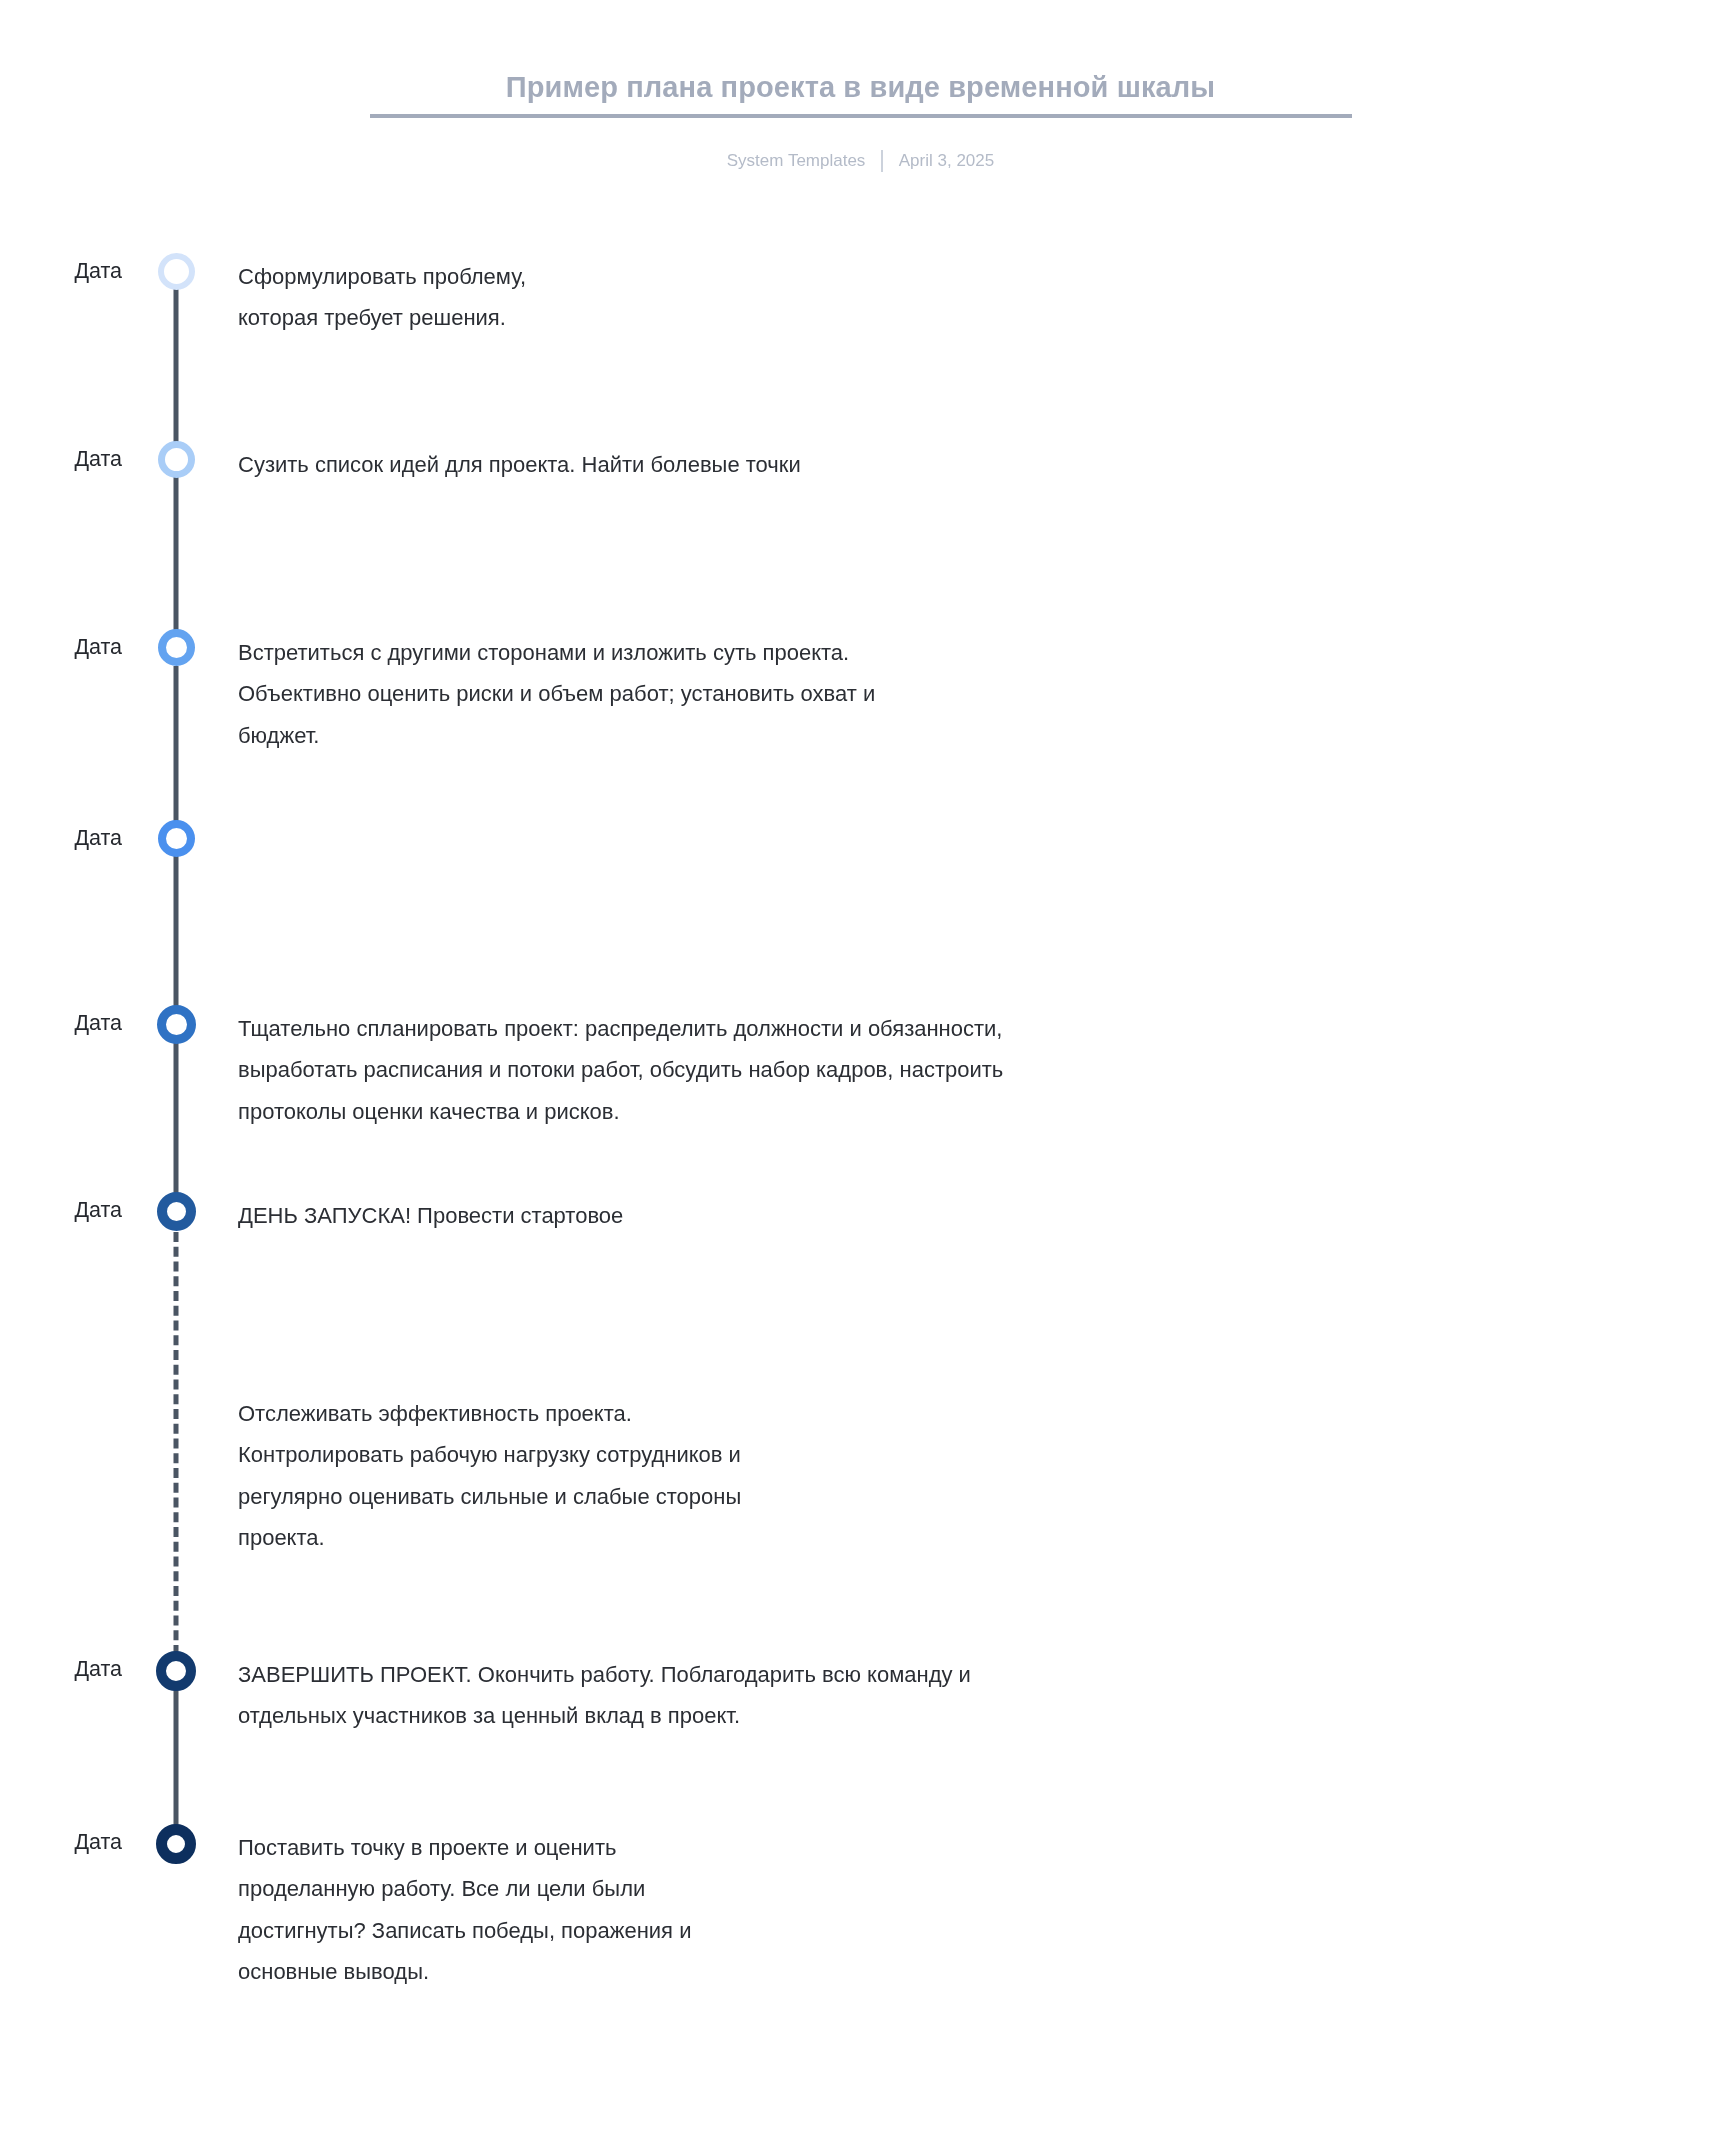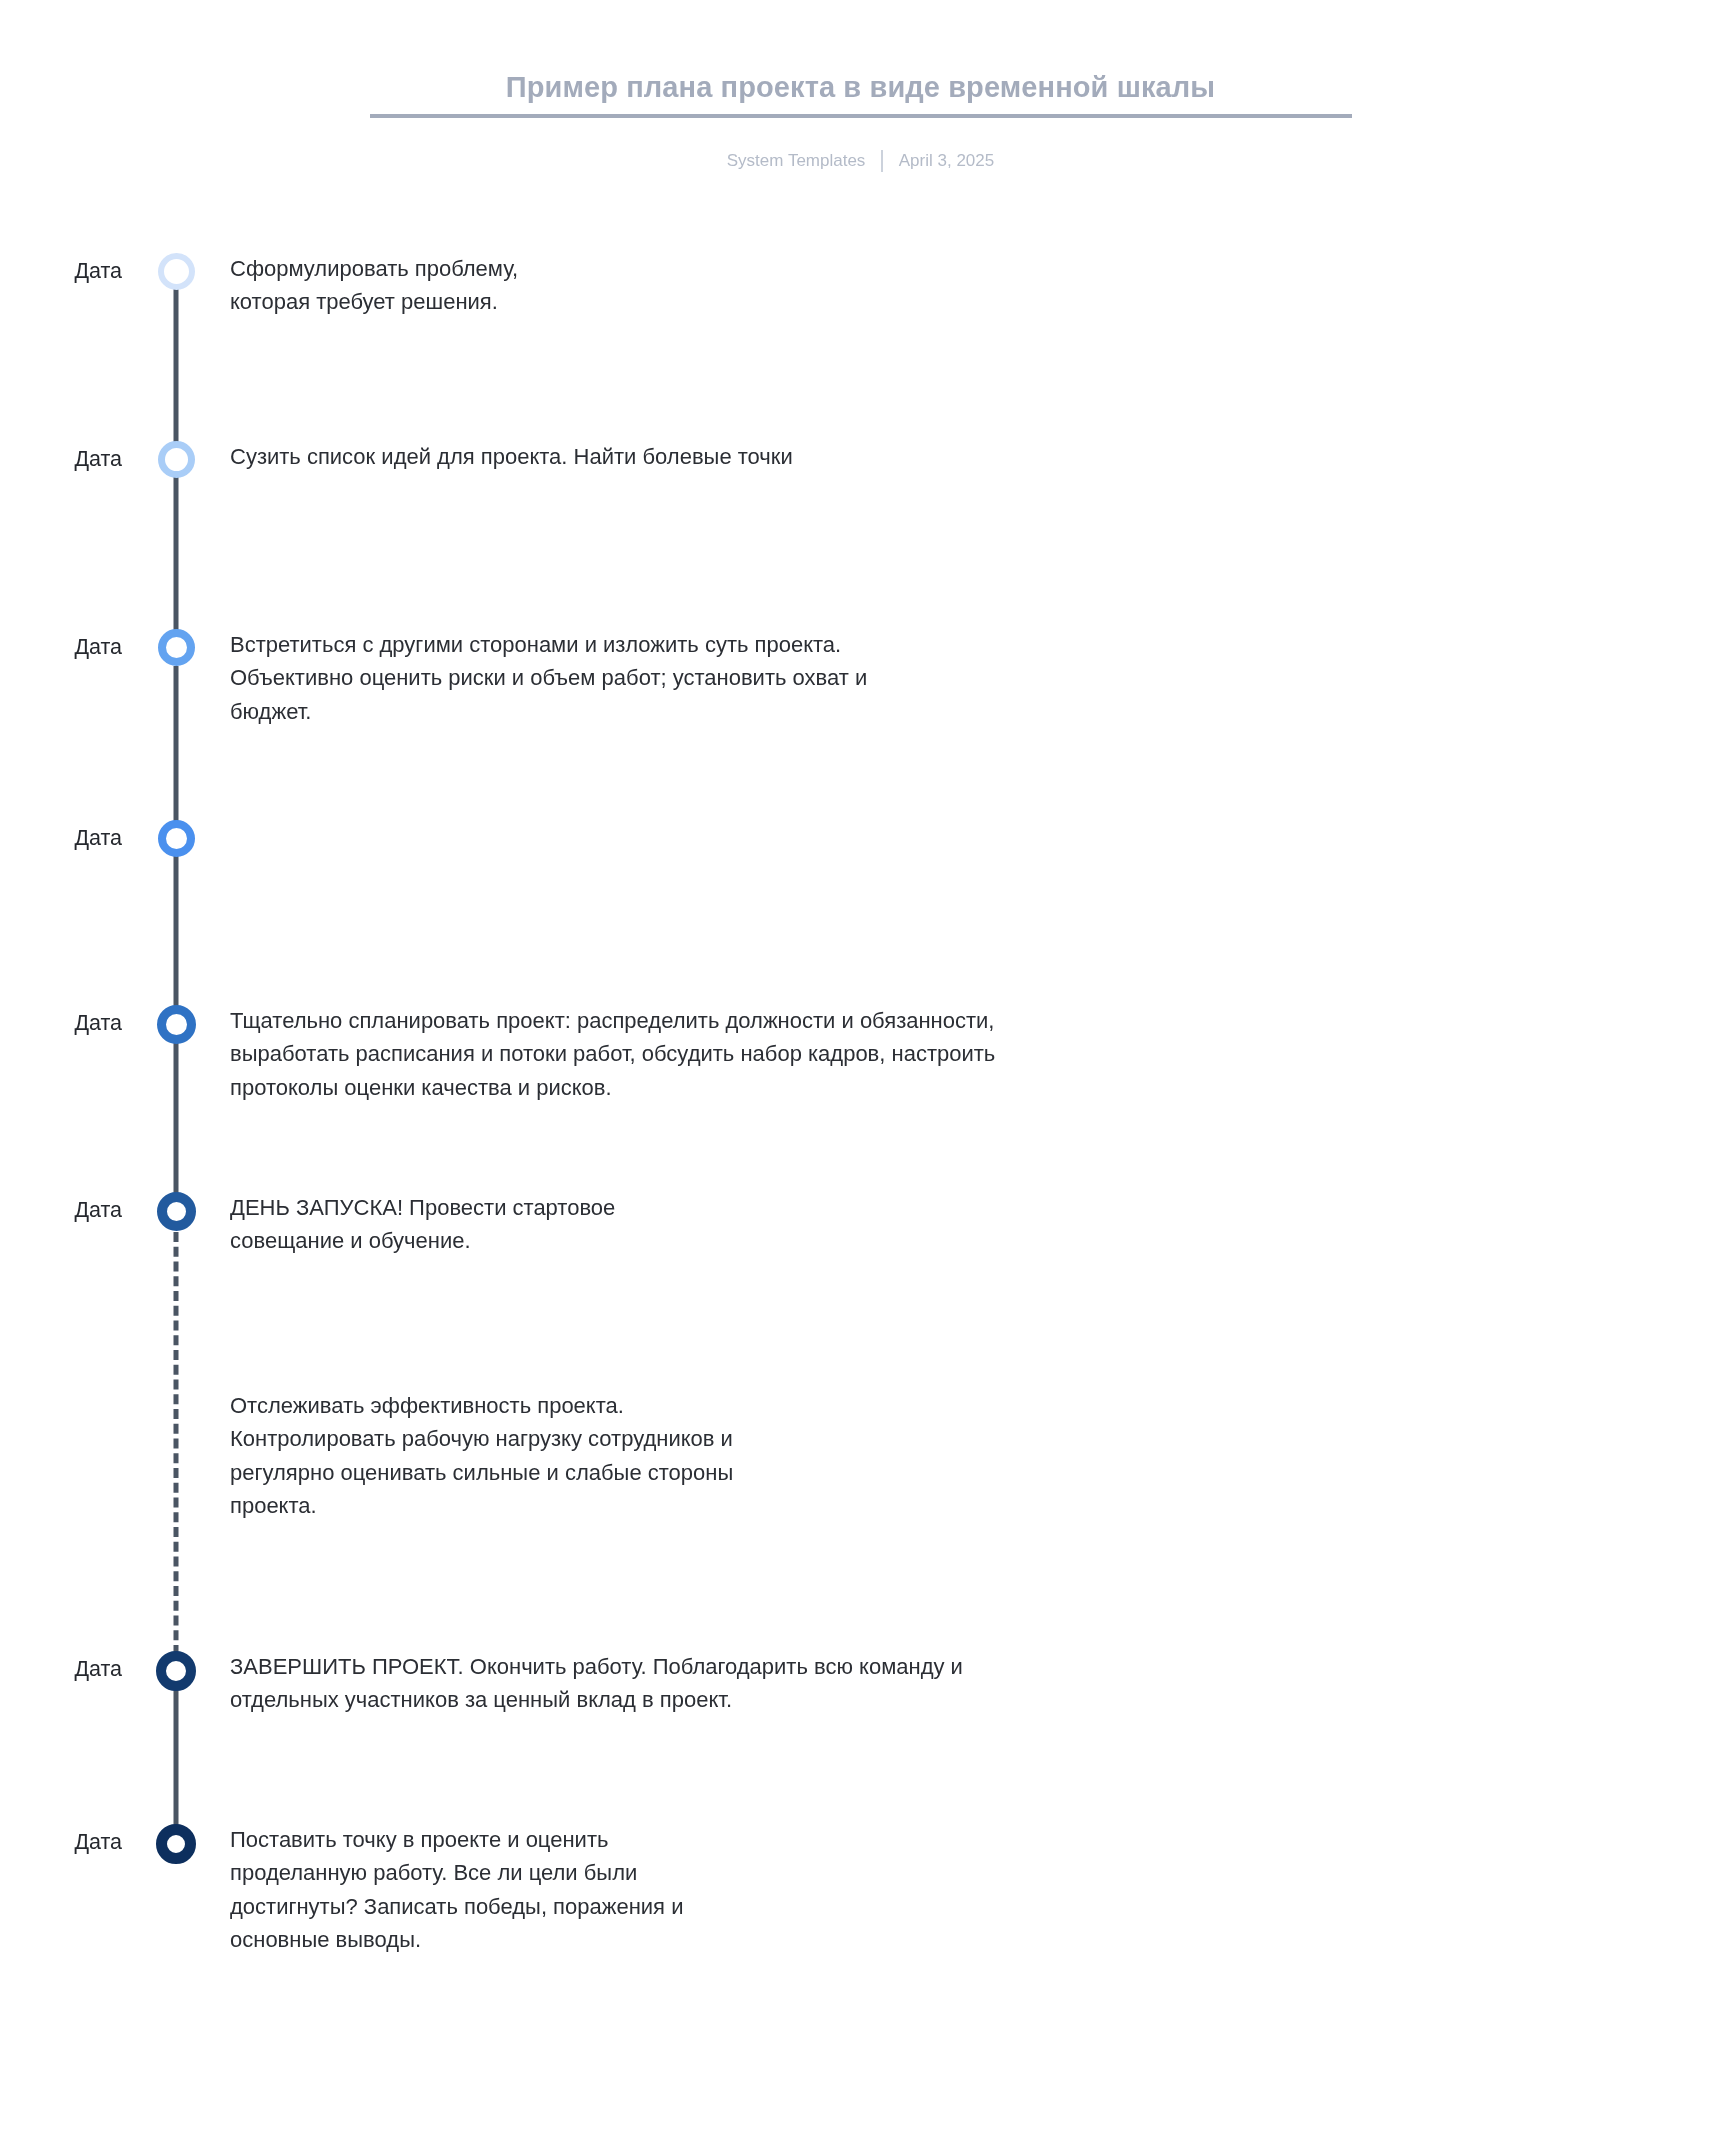--- a/index.html
+++ b/index.html
@@ -81,21 +81,21 @@
     justify-content: center;
   }
   .tl-text {
     flex: 1 1 auto;
     font-size: 22px;
     line-height: 1.52;
     color: #2b2e34;
     padding-right: 129px;
   }
   .tl-text p {
-    margin: 0;
+    margin: 8px;
   }
 
   
   .ring {
     box-sizing: border-box;
     border-radius: 50%;
     background: #ffffff;
     position: relative;
     z-index: 3;
   }
@@ -176,21 +176,20 @@
         <p>протоколы оценки качества и рисков.</p>
       </div>
     </div>
     <div class="tl-row" style="position: absolute; left: 0px; right: 0px; top: 939px;">
       <div class="tl-date" style="padding-top: 7.2px;">Дата</div>
       <div class="tl-marker-col">
         <div class="ring" style="width: 39px; height: 39px; border: 10px solid rgb(34, 90, 158); margin-top: 1.4px;"></div>
       </div>
       <div class="tl-text">
         <p>ДЕНЬ ЗАПУСКА! Провести стартовое</p>
-        <p>совещание и обучение.</p>
       </div>
     </div>
     <div class="tl-row" style="position: absolute; left: 0px; right: 0px; top: 1137px;">
       <div class="tl-date" style="padding-top: 7.2px;"></div>
       <div class="tl-marker-col"></div>
       <div class="tl-text">
         <p>Отслеживать эффективность проекта.</p>
         <p>Контролировать рабочую нагрузку сотрудников и</p>
         <p>регулярно оценивать сильные и слабые стороны</p>
         <p>проекта.</p>

